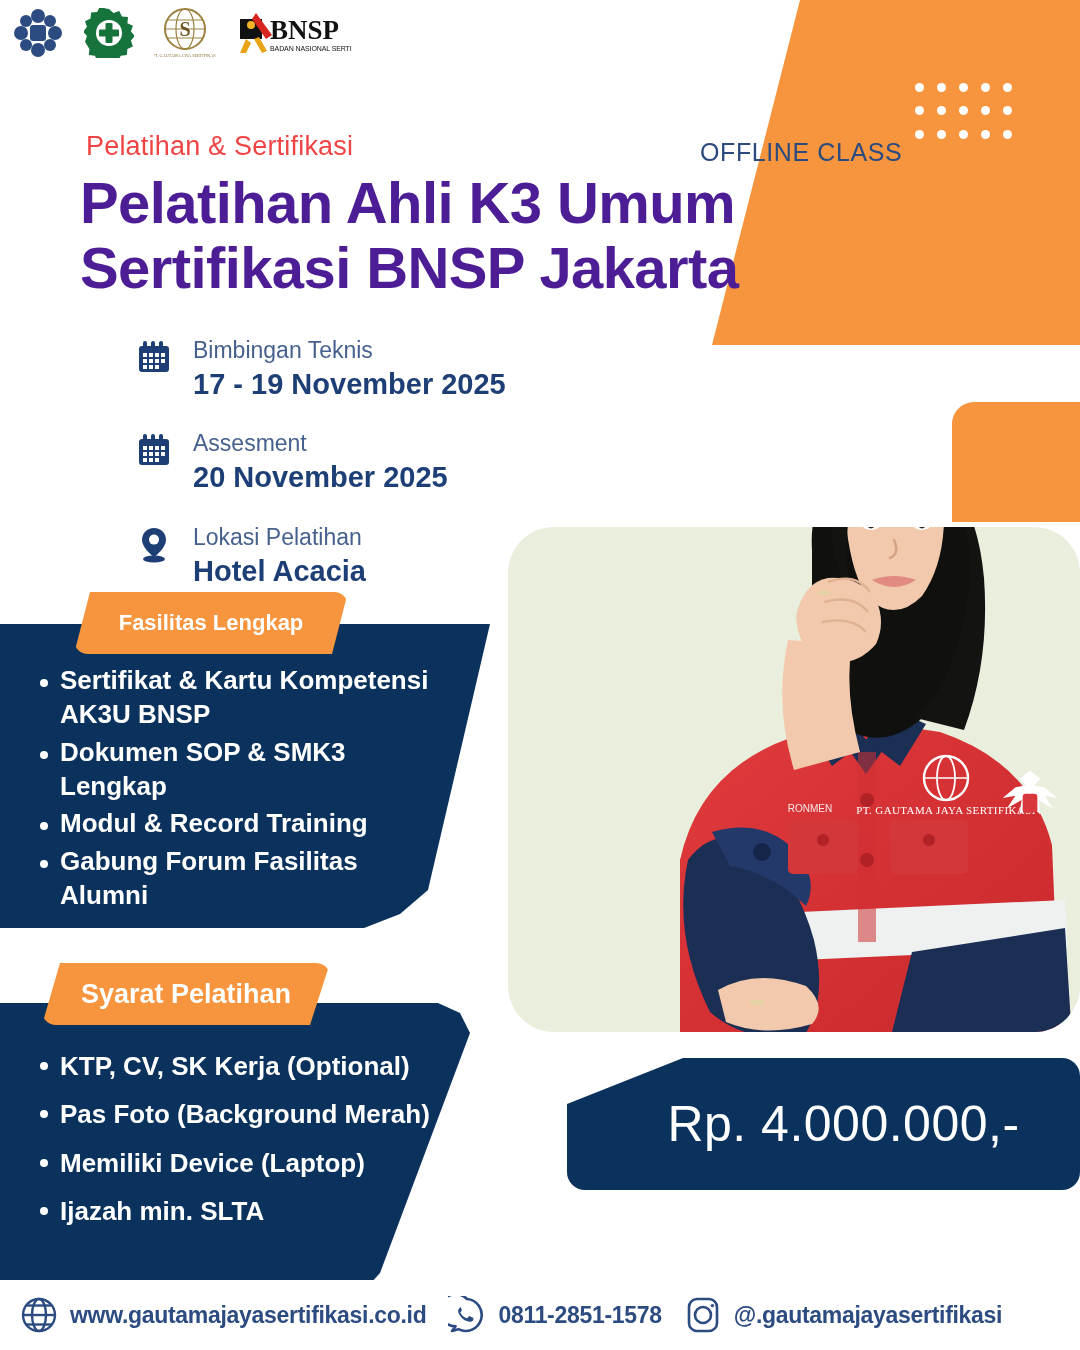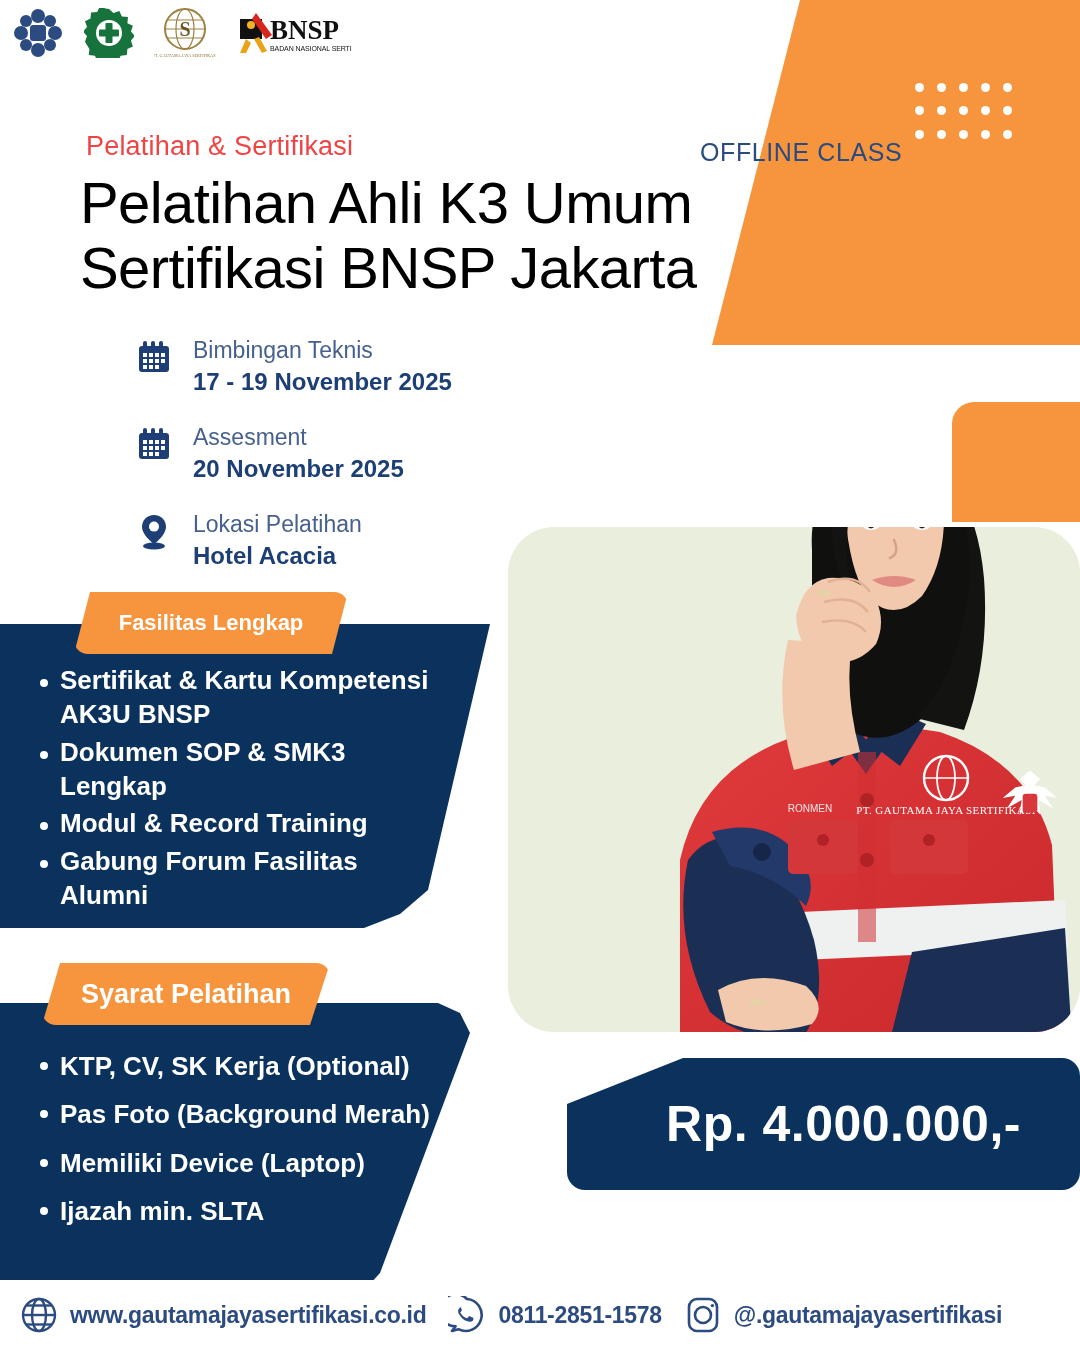--- a/index.html
+++ b/index.html
@@ -47,30 +47,30 @@
   .subtitle {
     position:absolute; left:86px; top:131px; z-index:14;
     font-size:27px; color:#ef4444; letter-spacing:.2px; font-weight:400;
   }
   .offline-tag {
     position:absolute; left:700px; top:138px; z-index:14;
     font-size:25px; color:#2b4a7e; letter-spacing:.6px; font-weight:400;
   }
   .title {
     position:absolute; left:80px; top:171px; z-index:14;
-    font-size:58px; line-height:1.12; font-weight:400; color:#000000;
+    font-size:58px; line-height:1.12; font-weight:700; color:#4c1d95;
     letter-spacing:-.6px; white-space:pre-line;
   }
 
   
   .info { position:absolute; left:135px; top:336px; z-index:14; width:420px; }
   .info-row { display:flex; align-items:flex-start; gap:20px; margin-bottom:26px; }
   .info-ic { width:38px; flex:0 0 38px; display:flex; justify-content:center; padding-top:4px; }
   .info-lbl { font-size:23px; color:#46618d; line-height:1.25; font-weight:400; }
-  .info-val { font-size:24px; color:#1d3f75; font-weight:700; line-height:1.3; margin-top:1px; }
+  .info-val { font-size:29px; color:#1d3f75; font-weight:700; line-height:1.3; margin-top:1px; }
 
   
   .panel { position:absolute; background:#0b325c; z-index:8; }
   .panel-fac {
     left:-40px; top:624px; width:530px; height:304px;
     clip-path:polygon(0 0, 530px 0, 468px 266px, 440px 290px, 404px 304px, 0 304px);
     border-radius:0 0 0 0;
   }
   .panel-req {
     left:-40px; top:1003px; width:520px; height:300px;
@@ -102,21 +102,21 @@
   .list-req { left:30px; top:1046px; width:430px; }
   .list-req li { font-size:26px; line-height:1.55; margin-bottom:8px; }
 
   
   .price-box {
     position:absolute; left:567px; top:1058px; width:513px; height:132px;
     background:#0b325c; z-index:9; border-radius:0 18px 18px 18px;
     clip-path:polygon(116px 0, 513px 0, 513px 132px, 0 132px, 0 46px);
     display:flex; align-items:center; justify-content:center;
   }
-  .price-box span { color:#ffffff; font-size:50px; font-weight:700; letter-spacing:.5px; padding-left:40px; }
+  .price-box span { color:#ffffff; font-size:50px; font-weight:400; letter-spacing:.5px; padding-left:40px; }
 
   
   .footer {
     position:absolute; left:0; bottom:0; width:1080px; height:70px;
     background:#ffffff; z-index:15;
     display:flex; align-items:center; gap:22px; padding-left:20px;text-align:center;
   }
   .fc { display:flex; align-items:center; gap:12px; }
   .fc-txt { font-size:23px; font-weight:700; color:#2c4b80; letter-spacing:-.3px; }
   .fc-ic { display:flex; align-items:center; justify-content:center; }

